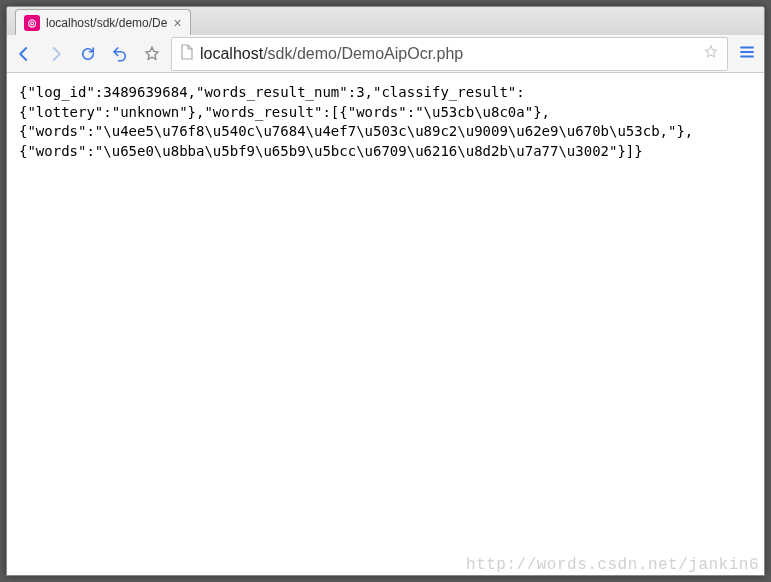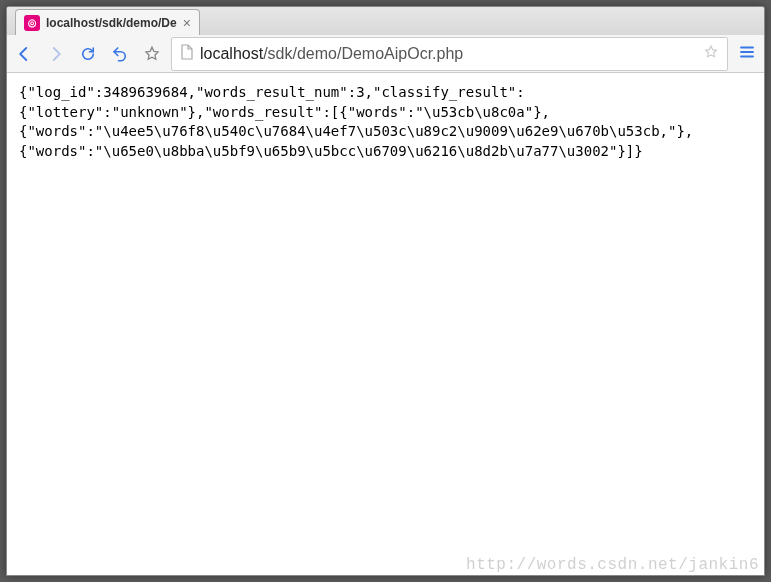--- a/index.html
+++ b/index.html
@@ -87,21 +87,20 @@
       justify-content: center;
       color: #fff;
       font-size: 10px;
       font-weight: bold;
       flex-shrink: 0;
     }
     .tab-title {
       white-space: nowrap;
       overflow: hidden;
       text-overflow: ellipsis;
-      font-weight: bold;
     }
     .tab-close {
       color: #777;
       font-size: 14px;
       line-height: 1;
       flex-shrink: 0;
     }
     .toolbar {
       height: 38px;
       background: #f5f5f5;

